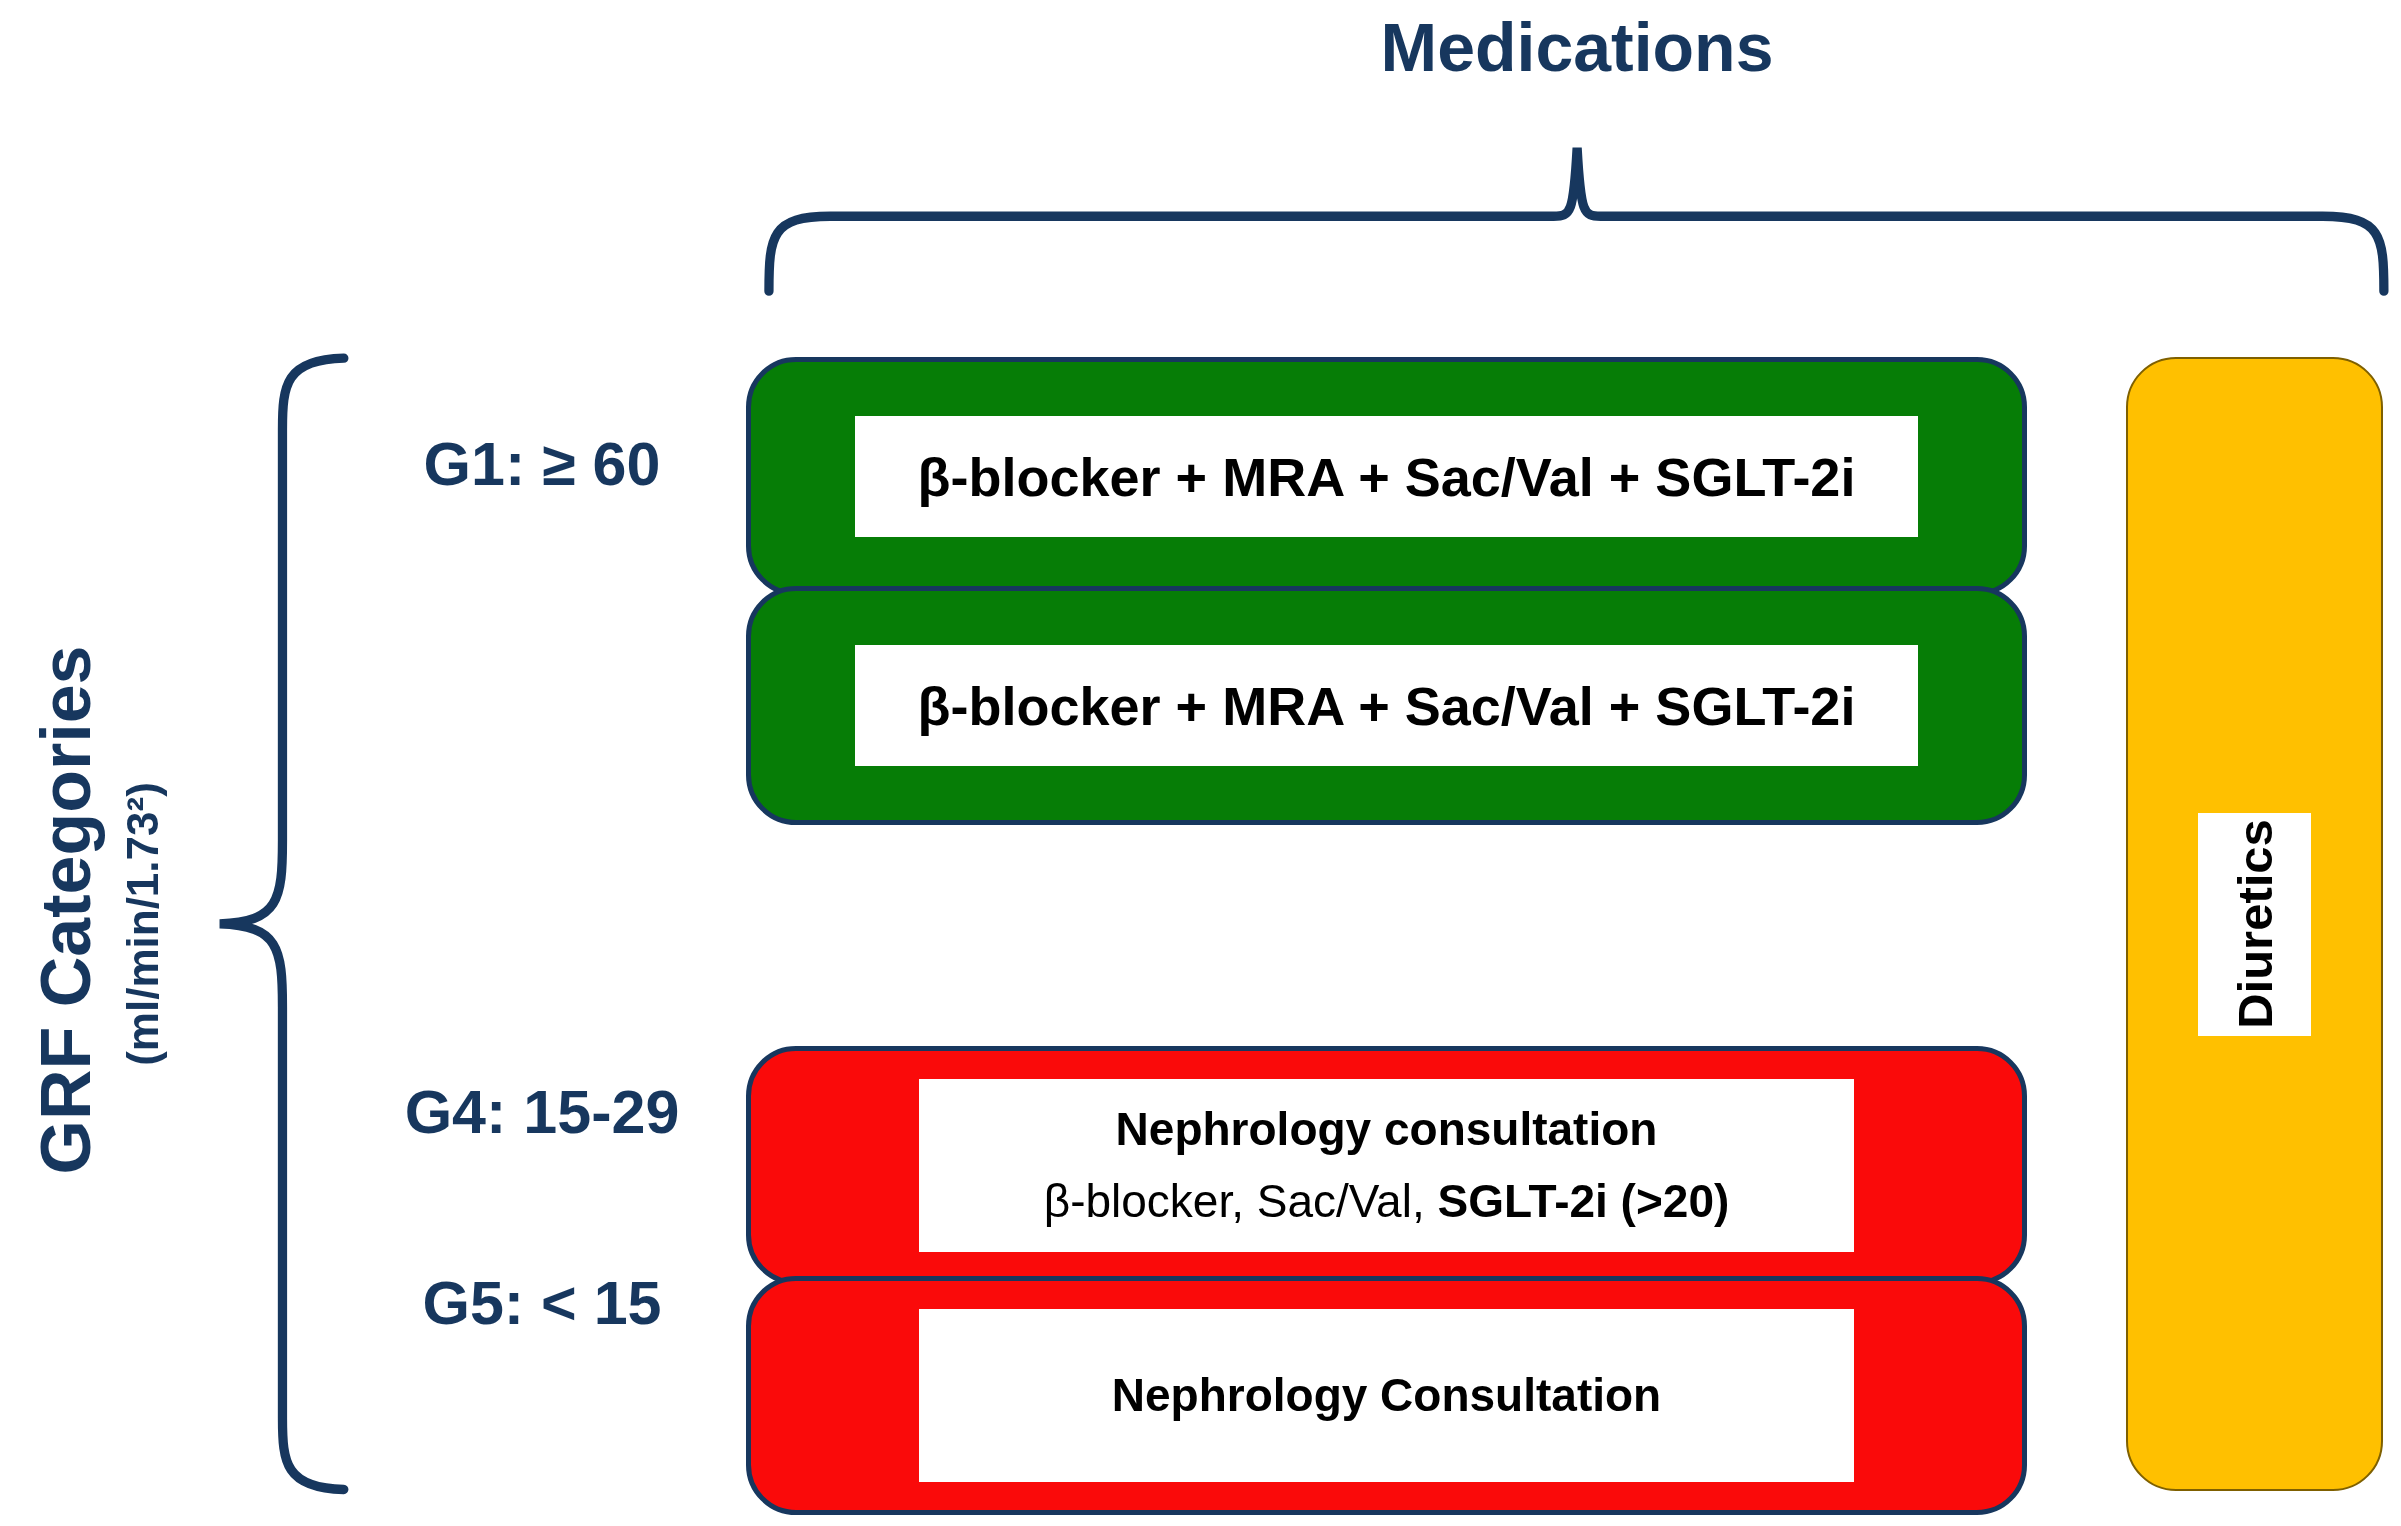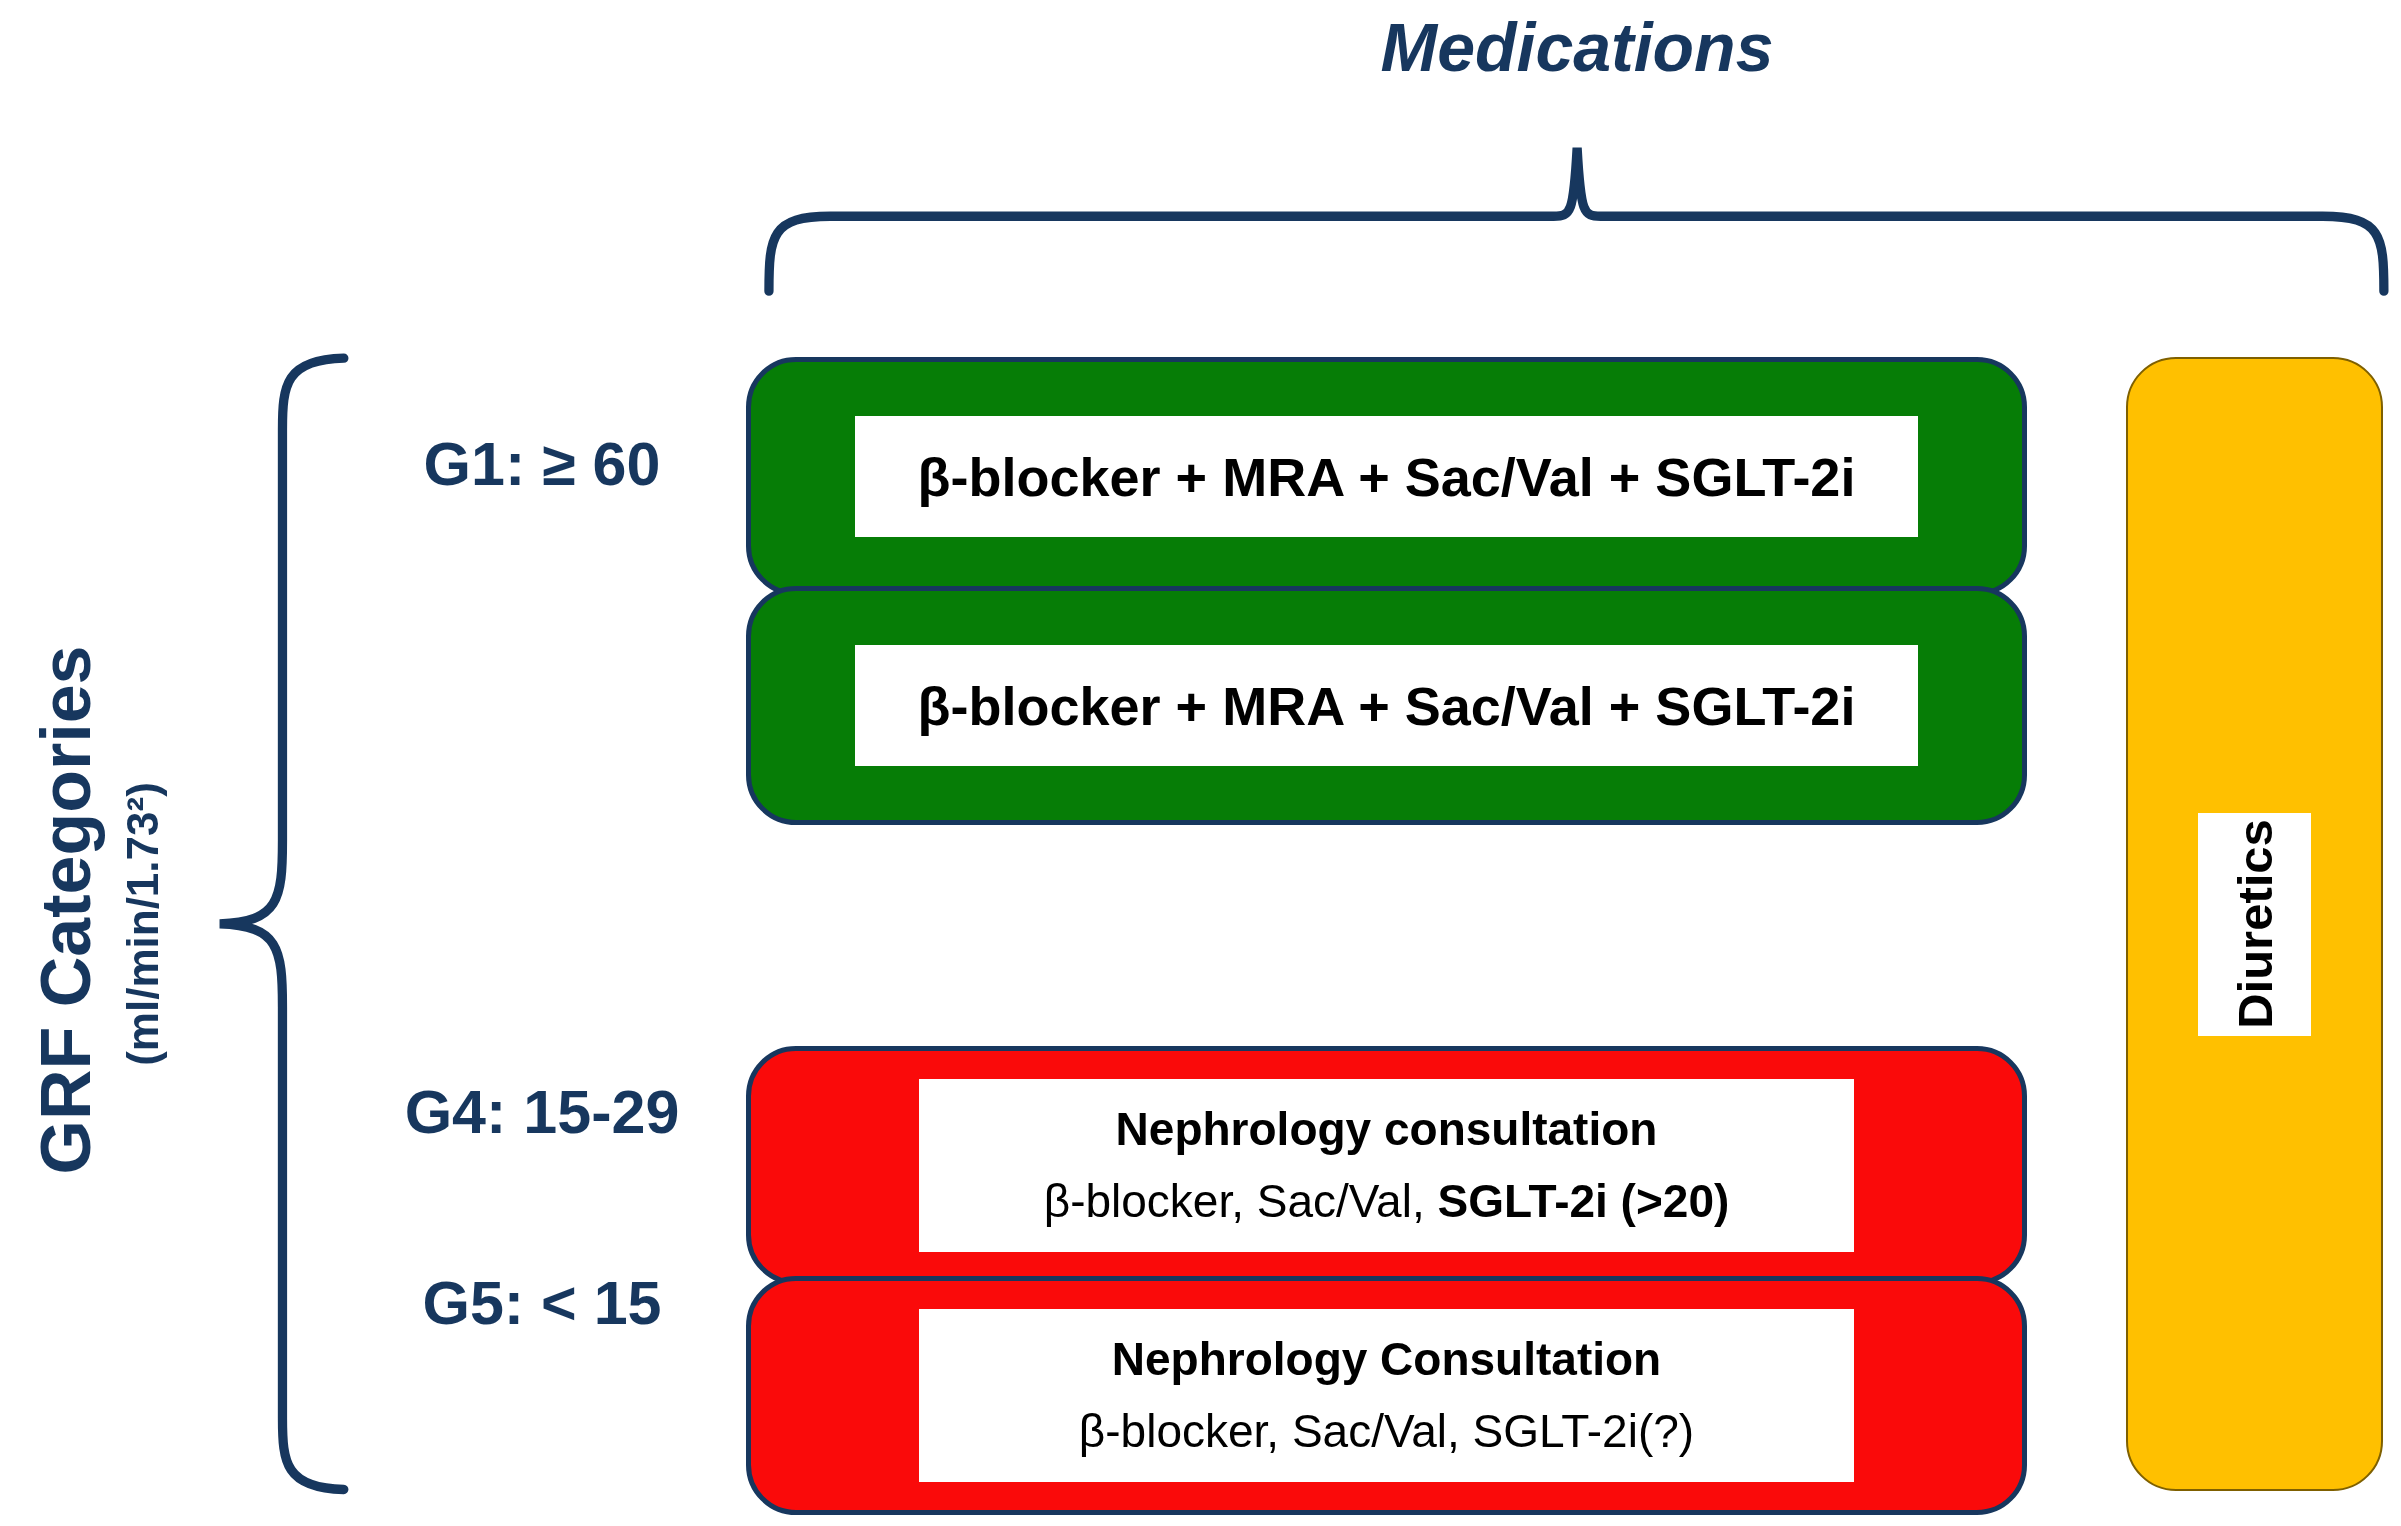--- a/index.html
+++ b/index.html
@@ -14,21 +14,20 @@
 
   
   .fig-title {
     position: absolute;
     left: 1577px; top: 47px;
     transform: translate(-50%, -50%);
     font-size: 68px;
     font-weight: bold;
     color: var(--color-navy, #17375E);
     white-space: nowrap;
-    font-style: italic;
   }
 
   
   .braces-svg {
     position: absolute;
     left: 0; top: 0;
     width: 2401px; height: 1526px;
   }
   .braces-svg path {
     fill: none;
@@ -173,23 +172,20 @@
     <div class="wlabel two">
       <div class="b">Nephrology consultation</div>
       <div>
         <span>β-blocker, Sac/Val, </span><span class="b">SGLT-2i (&gt;20)</span>
       </div>
     </div>
   </div>
   <div class="med-box red" style="top:1276px">
     <div class="wlabel two">
       <div class="b">Nephrology Consultation</div>
-      <div>
-        <span>β-blocker, Sac/Val, SGLT-2i(?)</span><span class="b"></span>
-      </div>
     </div>
   </div>
 
   <div class="diuretics-box">
     <div class="diuretics-label">
       <span>Diuretics</span>
     </div>
   </div>
 
 </div>

